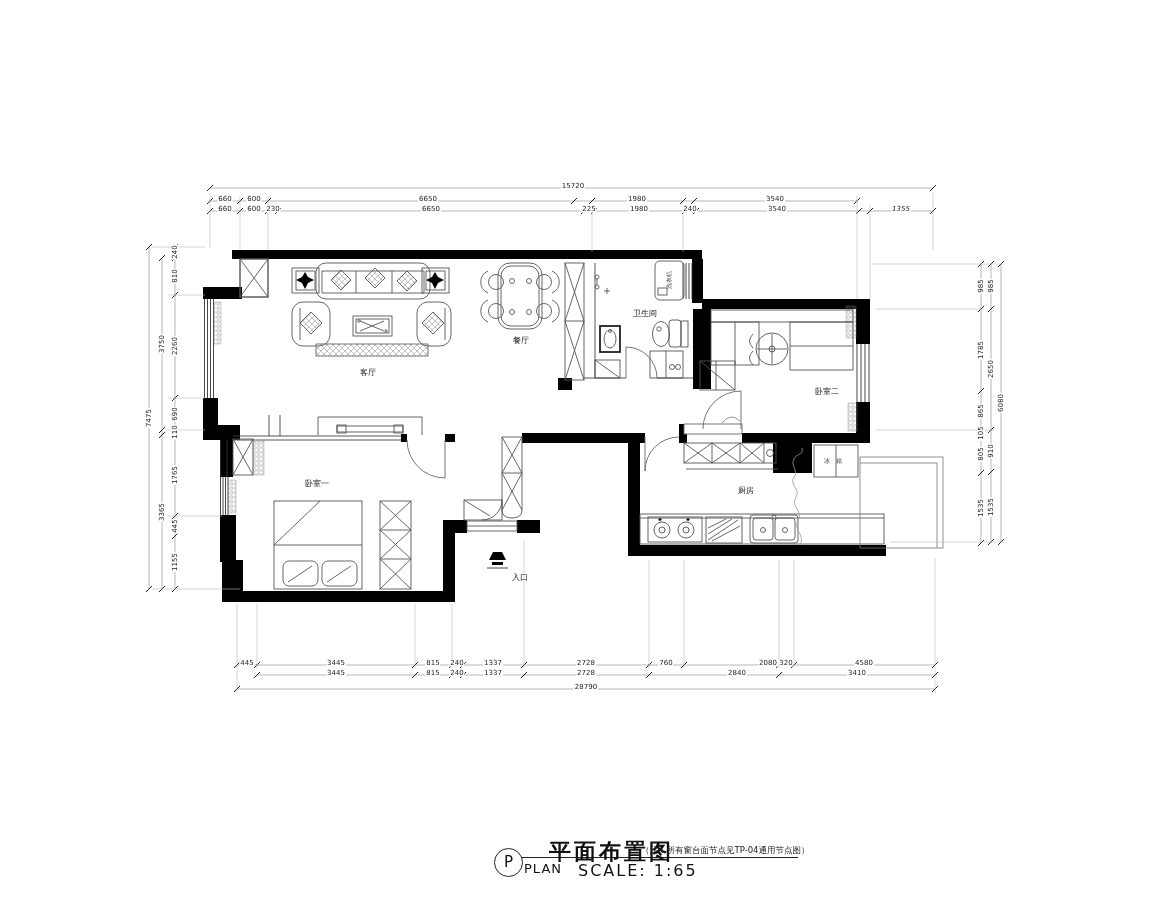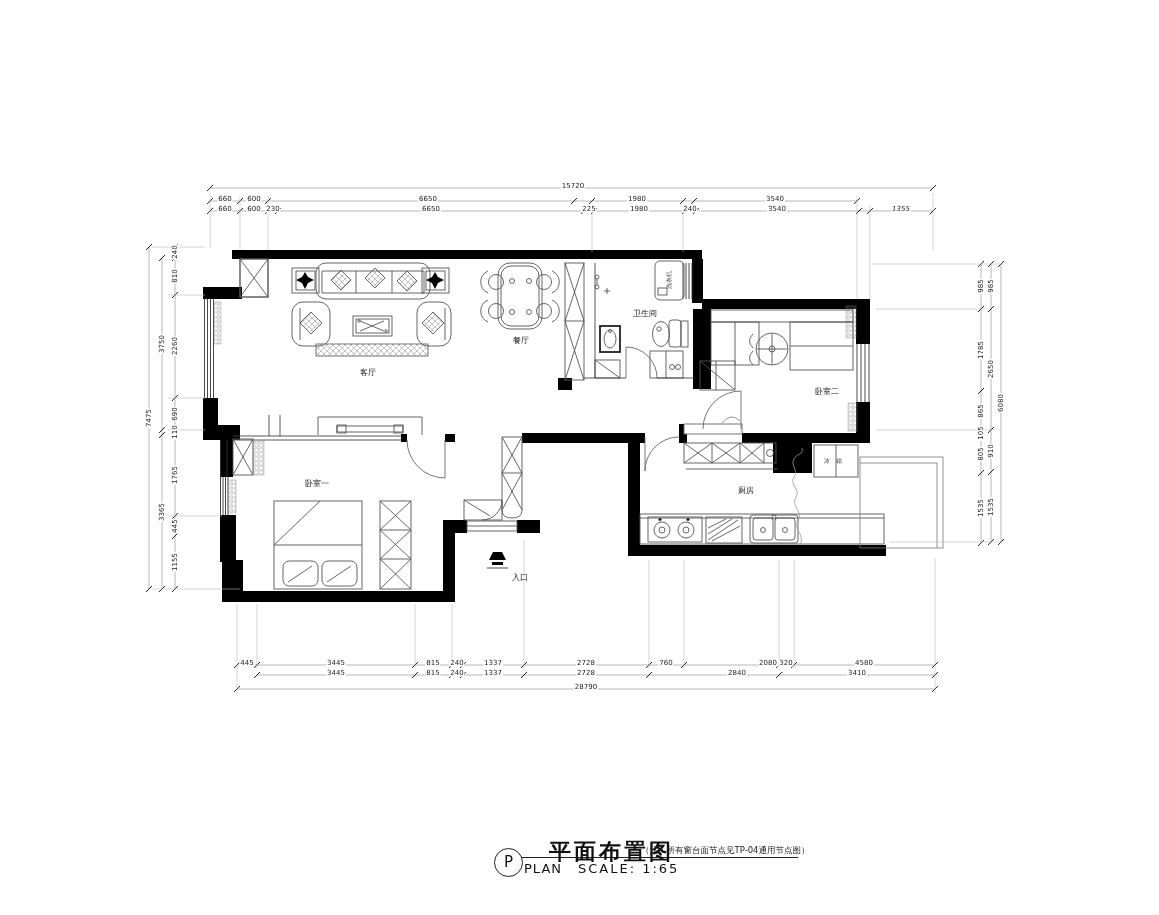--- a/index.html
+++ b/index.html
@@ -10,21 +10,21 @@
   .lbl.rot{transform:translate(-50%,-50%) rotate(-90deg);}
   .room{font-size:8px;}
   .fixture{font-size:6px;color:#333;}
   .dim{font-size:7px;background:#fff;padding:0 1px;color:#222;}
   .tb{position:absolute;white-space:nowrap;}
   .p-circle{position:absolute;left:494px;top:848px;width:27px;height:27px;border:1px solid #222;
             border-radius:50%;text-align:center;line-height:27px;font-size:15px;color:#111;}
   .plan-en{left:524px;top:861px;font-size:13px;letter-spacing:1px;}
   .plan-cn{left:549px;top:837px;font-size:22px;letter-spacing:3px;font-weight:600;}
   .plan-note{left:641px;top:845px;font-size:8.5px;color:#222;}
-  .plan-scale{left:578px;top:861px;font-size:13px;letter-spacing:2px;}
+  .plan-scale{left:578px;top:861px;font-size:16px;letter-spacing:2px;}
   .tb-line{position:absolute;left:521px;top:857px;width:277px;height:1px;background:#222;}
 </style>
 </head>
 <body>
 
 <div class="canvas">
 
 <svg width="1159" height="915" viewBox="0 0 1159 915">
   <defs>
     <pattern id="xh" width="6" height="6" patternUnits="userSpaceOnUse">

